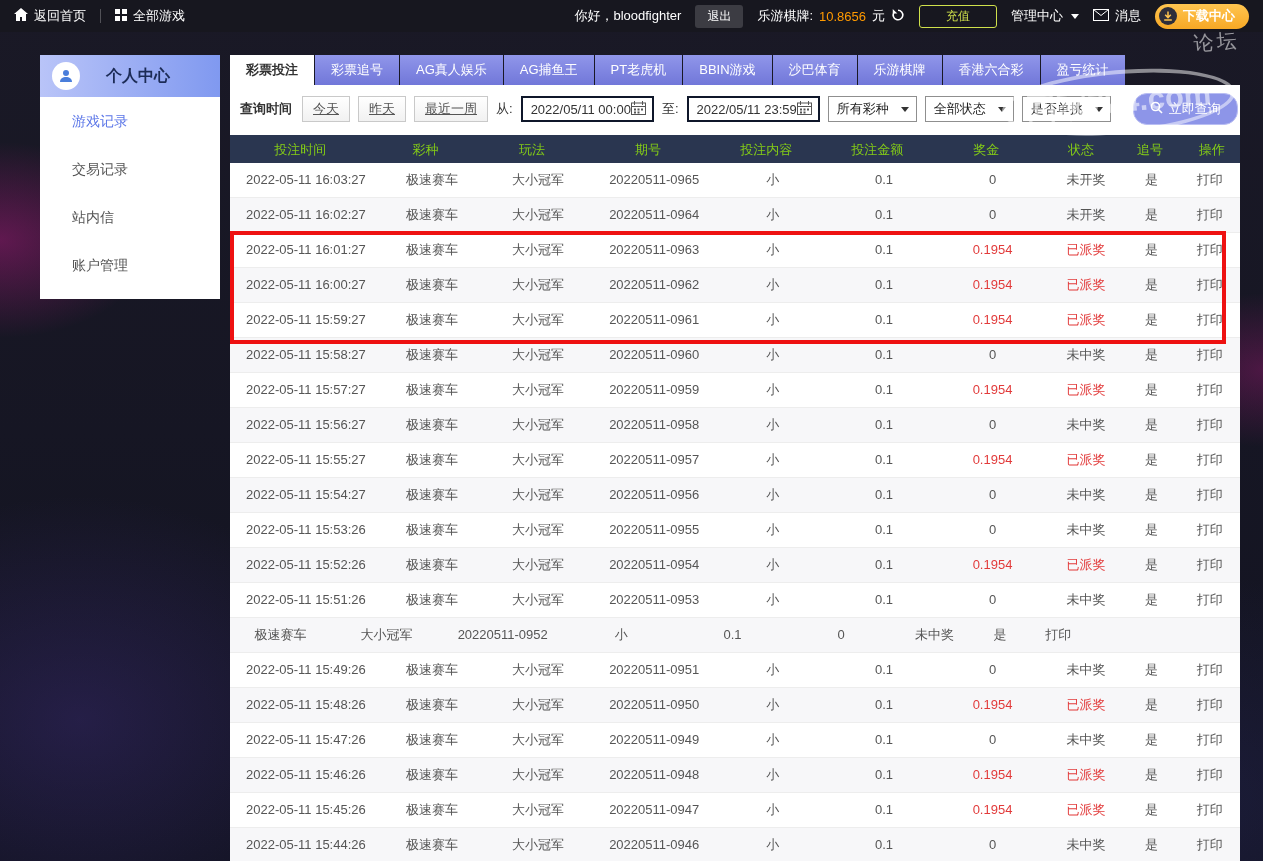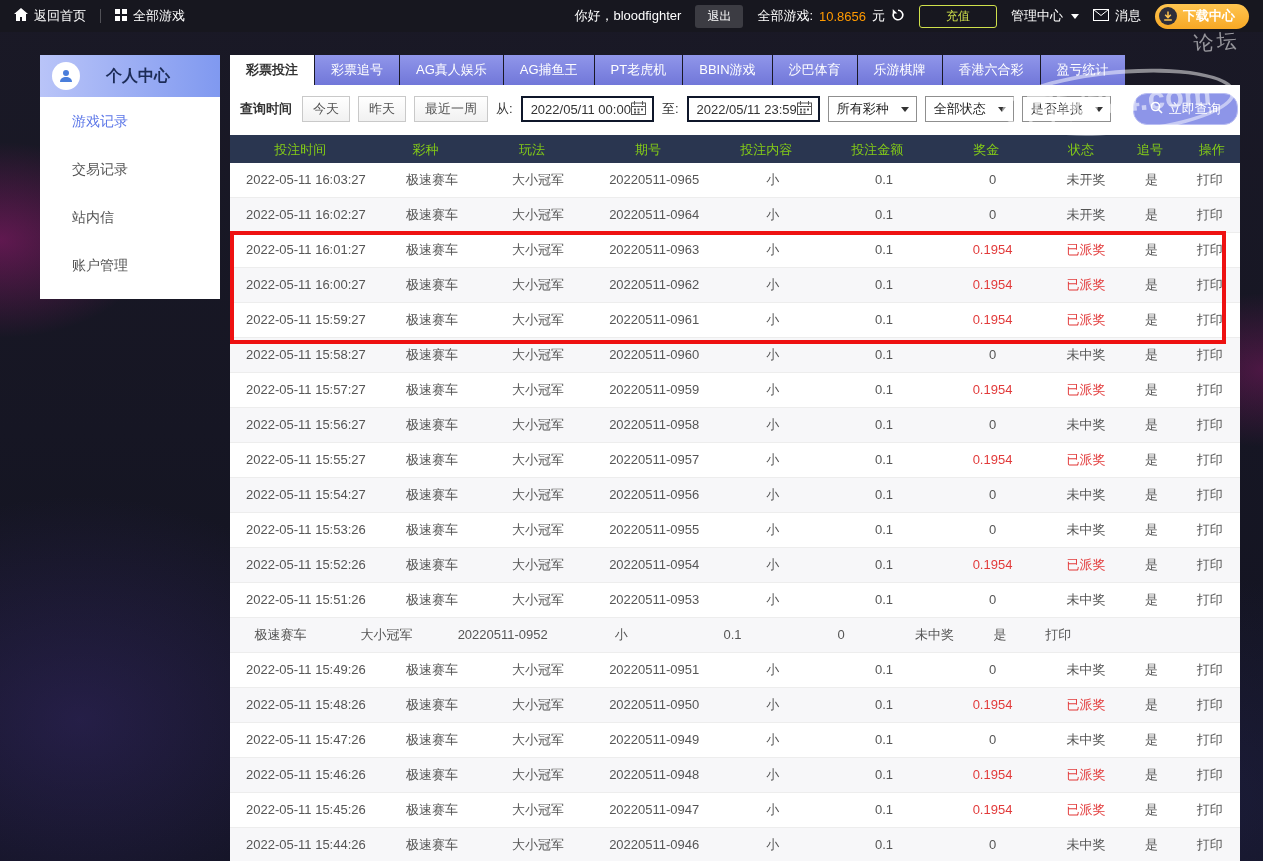--- a/index.html
+++ b/index.html
@@ -49,21 +49,21 @@
   .tabs { display:flex; height:30px; }
   .tab { padding:0 16px; line-height:30px; font-size:13px; color:#fff; white-space:nowrap;
     background:linear-gradient(180deg,#9096ea,#7177d9); margin-right:1px; cursor:pointer; }
   .tab.active { background:#fff; color:#333; font-weight:bold; }
   .card { background:#fff; min-height:860px; padding-bottom:30px; }
   
   .filter { display:flex; align-items:center; gap:8px; padding:8px 10px 6px 10px;
     font-size:13px; color:#333; flex-wrap:nowrap;justify-content:space-between; }
   .f-label { font-weight:bold; margin-right:2px; white-space:nowrap; }
   .fbtn { height:26px; padding:0 10px; border:1px solid #c9c9c9;
-    background:linear-gradient(#ffffff,#f1f1f1); font-size:13px; color:#555; cursor:pointer; white-space:nowrap; }
+    background:linear-gradient(#ffffff,#f1f1f1); font-size:13px; color:#555; cursor:pointer; white-space:nowrap;text-decoration:underline; }
   .dinput { height:26px; width:150px; border:2px solid #0f172a; background:#fff; display:flex;
     align-items:center; justify-content:space-between; padding:0 6px 0 8px; cursor:text; }
   .dinput .val { font-size:13px; color:#333; white-space:nowrap; }
   .sel { height:26px; border:1px solid #8f8f8f; background:#fff; display:flex; align-items:center;
     gap:12px; padding:0 7px 0 8px; font-size:13px; color:#222; cursor:pointer; white-space:nowrap; }
   .sel-caret { width:0; height:0; border-left:4px solid transparent; border-right:4px solid transparent;
     border-top:5px solid #333; }
   .qbtn { height:32px; border-radius:14px; background:#8d95e8; border:1px solid #b9bef3; color:#fff;
     display:flex; align-items:center; gap:6px; padding:0 16px; margin-left:14px; font-size:13px;
     cursor:pointer; white-space:nowrap; }
@@ -108,21 +108,21 @@
           <rect x="7" width="5" height="5" fill="#fff"></rect>
           <rect y="7" width="5" height="5" fill="#fff"></rect>
           <rect x="7" y="7" width="5" height="5" fill="#fff"></rect>
         </svg></span>
     <span>全部游戏</span>
   </div>
   <div class="tb-spacer"></div>
   <span>你好，bloodfighter</span>
   <button class="logout-btn">退出</button>
   <div class="tb-item">
-    <span>全部游戏:</span>
+    <span>乐游棋牌:</span>
     <span class="balance-num">10.8656</span>
     <span>元</span>
     <span><svg width="14" height="14" viewBox="0 0 16 16">
           <path d="M8 2.5a5.5 5.5 0 1 1-4.8 2.8" fill="none" stroke="#fff" stroke-width="1.8"></path>
           <path d="M2 1v5.2h5.2z" fill="#fff"></path>
         </svg></span>
   </div>
   <button class="recharge-btn">充值</button>
   <div class="tb-item">
     <span>管理中心</span>

